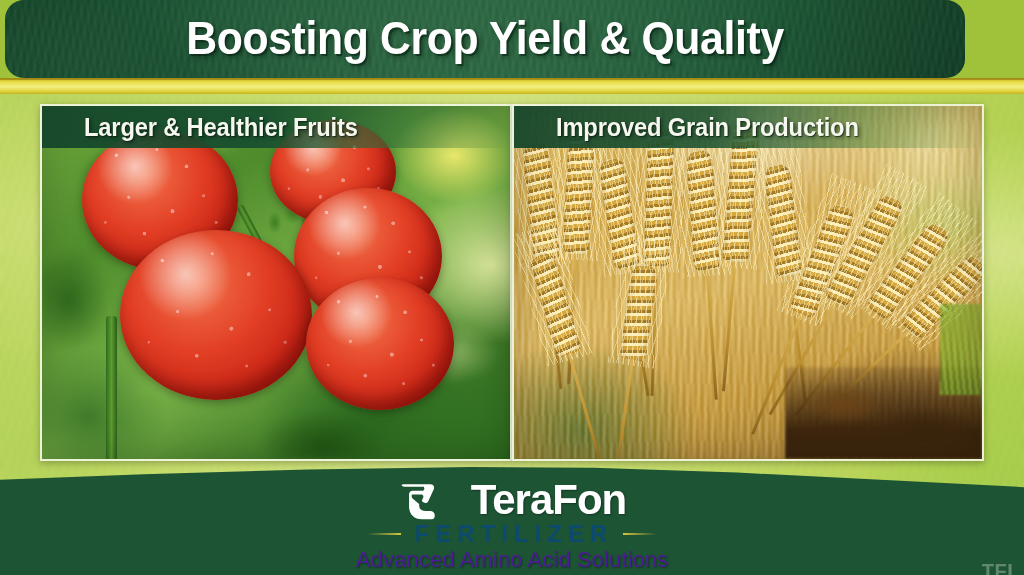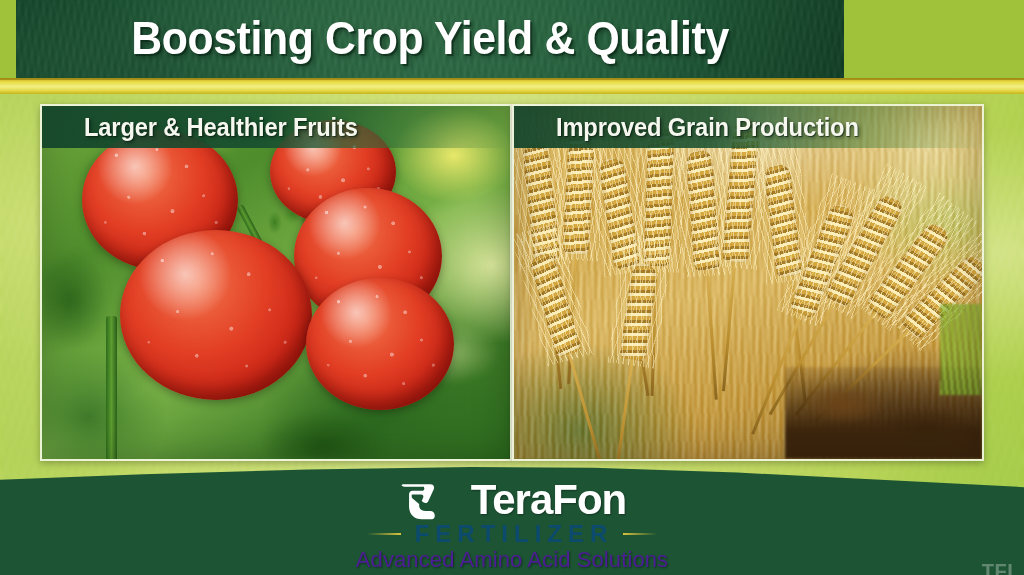--- a/index.html
+++ b/index.html
@@ -33,26 +33,27 @@
     position:absolute; inset:0;
     background:
       repeating-linear-gradient(78deg, rgba(255,255,255,.10) 0 3px, rgba(120,160,40,.12) 3px 7px),
       repeating-linear-gradient(-72deg, rgba(255,255,255,.06) 0 4px, rgba(100,150,30,.09) 4px 9px);
     opacity:.55;
     filter:blur(2px);
   }
 
   
   .header {
-    position:absolute; left:16px; top:0; width:828px; height:78px;
+    position:absolute; left:5px; top:0; width:960px; height:78px;
     background:
       radial-gradient(ellipse 420px 120px at 48% 40%, #2f6b45 0%, rgba(47,107,69,0) 75%),
       radial-gradient(ellipse 300px 90px at 12% 80%, #1d5334 0%, rgba(29,83,52,0) 70%),
       linear-gradient(105deg,#15482c 0%,#1f5a38 22%,#2a6b44 50%,#1e5937 78%,#123f26 100%);
     overflow:hidden;
+    border-radius:19px;
   }
   .header::before{
     content:"";
     position:absolute; inset:0;
     background:
       repeating-linear-gradient(82deg, rgba(255,255,255,.05) 0 2px, rgba(0,0,0,.06) 2px 6px),
       repeating-linear-gradient(-76deg, rgba(255,255,255,.035) 0 3px, rgba(0,0,0,.05) 3px 8px);
     opacity:.8;
     filter:blur(1.2px);
   }

